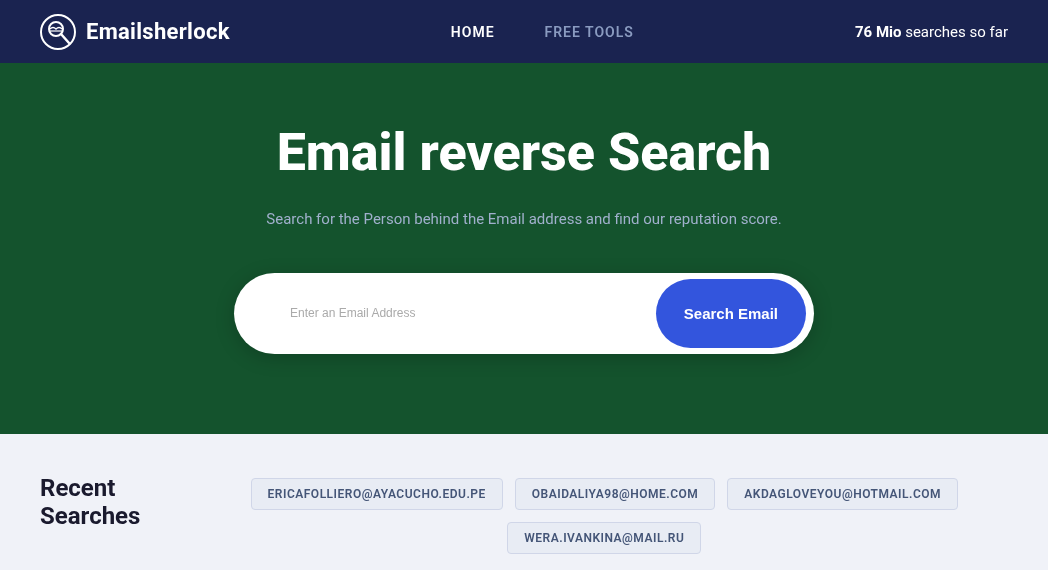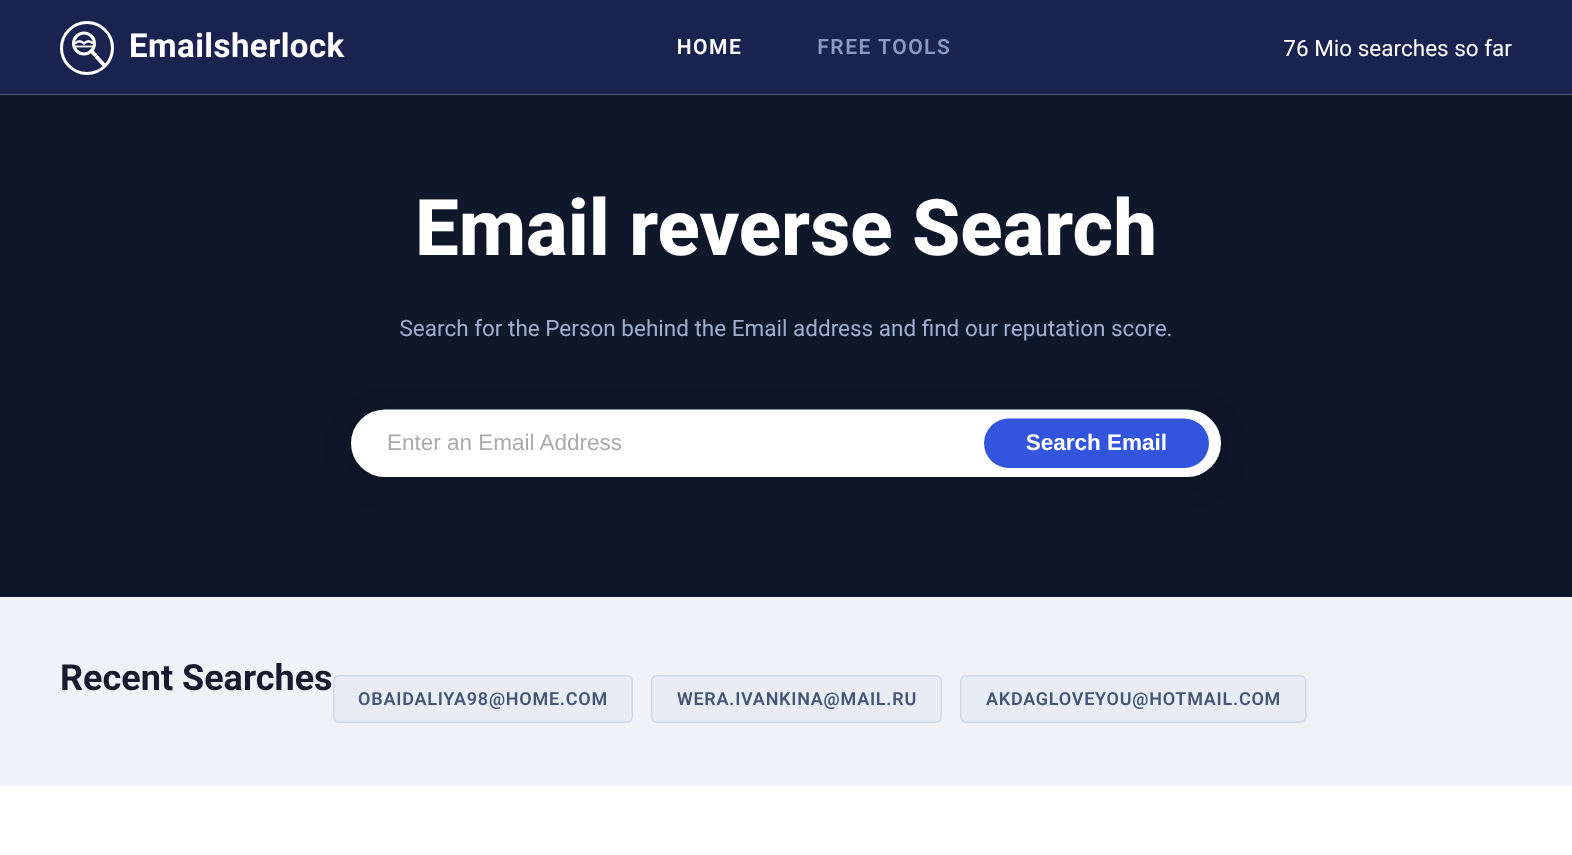--- a/index.html
+++ b/index.html
@@ -63,26 +63,26 @@
     .nav-link.muted {
       color: #8a9bc0;
     }
 
     .search-count {
       color: #ffffff;
       font-size: 15px;
     }
 
     .search-count strong {
-      font-weight: 400;
+      font-weight: 700;
     }
 
     
     .hero {
-      background-color: #0f172a;
+      background-color: #14532d;
       display: flex;
       flex-direction: column;
       align-items: center;
       justify-content: center;
       padding: 60px 40px 80px;
       text-align: center;
     }
 
     .hero-title {
       color: #ffffff;
@@ -107,35 +107,36 @@
       border-radius: 50px;
       padding: 6px 8px 6px 24px;
       width: 580px;
       box-shadow: 0 4px 20px rgba(0,0,0,0.2);
     }
 
     .search-input {
       flex: 1;
       border: none;
       outline: none;
-      font-size: 15px;
+      font-size: 12px;
       color: #444;
       background: transparent;
+      margin-left: 32px;
     }
 
     .search-input::placeholder {
       color: #aaa;
     }
 
     .search-button {
       background: #3355dd;
       color: #ffffff;
       border: none;
       border-radius: 50px;
-      padding: 8px 28px;
+      padding: 26px 28px;
       font-size: 15px;
       font-weight: 700;
       cursor: pointer;
       white-space: nowrap;
     }
 
     
     .bottom-section {
       background-color: #f0f2f8;
       padding: 40px 40px 30px;
@@ -200,17 +201,18 @@
 
   <div class="search-bar-wrapper">
     <input type="text" class="search-input" placeholder="Enter an Email Address" style="">
     <button class="search-button">Search Email</button>
   </div>
 </section>
 
 <section class="bottom-section">
   <h2 class="recent-title">Recent Searches</h2>
   <div class="recent-tags">
+  <span class="recent-tag">ERICAFOLLIERO@AYACUCHO.EDU.PE</span>
       <span class="recent-tag">OBAIDALIYA98@HOME.COM</span>
+      <span class="recent-tag">AKDAGLOVEYOU@HOTMAIL.COM</span>
       <span class="recent-tag">WERA.IVANKINA@MAIL.RU</span>
-      <span class="recent-tag">AKDAGLOVEYOU@HOTMAIL.COM</span>
     </div>
 </section>
 
 </body></html>

